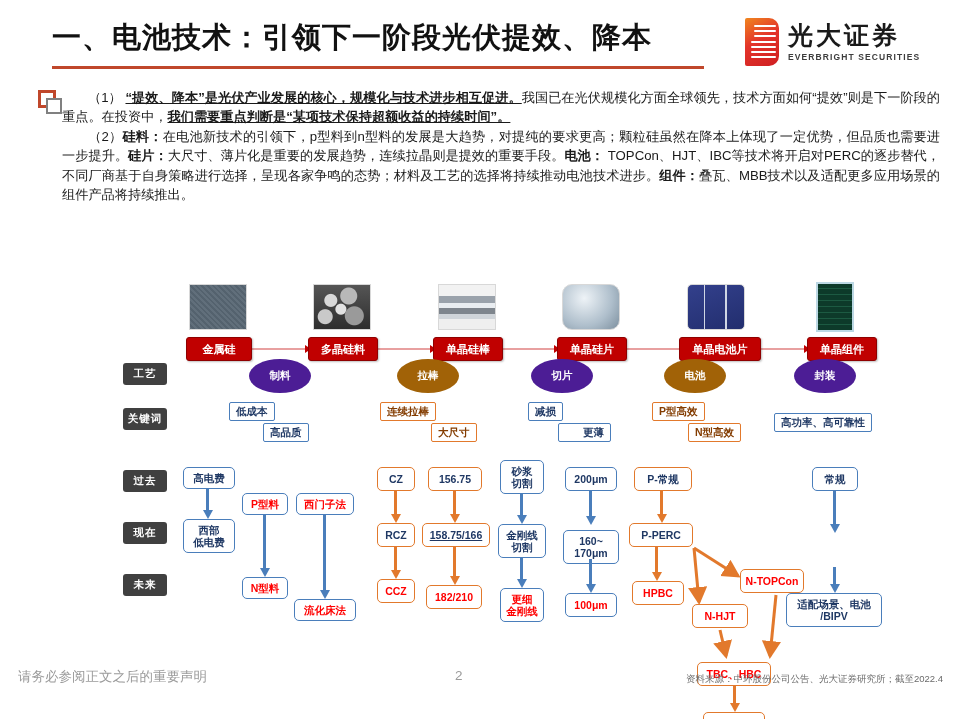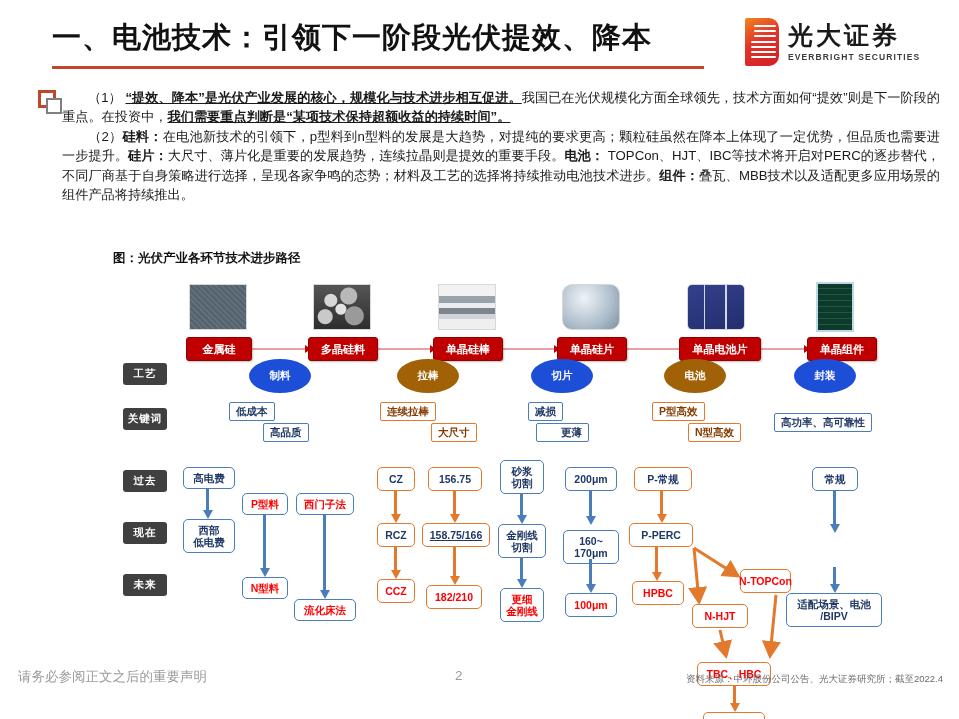--- a/index.html
+++ b/index.html
@@ -86,21 +86,21 @@
 
   .rowlabel{
     position:absolute;width:44px;height:22px;background:#404040;border-radius:3px;
     color:#fff;font-size:10.5px;font-weight:bold;display:flex;align-items:center;justify-content:center;
     letter-spacing:1px;
   }
   .ellipse{
     position:absolute;width:62px;height:34px;border-radius:50%;
     color:#fff;font-size:10.5px;font-weight:bold;display:flex;align-items:center;justify-content:center;
   }
-  .el-blue{background:#1d4ed8;}
+  .el-blue{background:#4c1d95;}
   .el-orange{background:#a16207;}
 
   .kw{
     position:absolute;background:#fff;border:1px solid #4a7ebb;border-radius:2px;
     font-size:10.5px;font-weight:bold;color:#1f3864;
     padding:2px 6px;white-space:nowrap;line-height:13px;
   }
   .kw.o{border-color:#e2792c;color:#833c00;}
 
   
@@ -157,21 +157,20 @@
 
   <div class="para p1">
     <span class="indent"></span><span>（1）</span>
     <span class="bu">“提效、降本”是光伏产业发展的核心，规模化与技术进步相互促进。</span><span>我国已在光伏规模化方面全球领先，技术方面如何“提效”则是下一阶段的重点。在投资中，</span><span class="bu">我们需要重点判断是“某项技术保持超额收益的持续时间”。</span>
   </div>
 
   <div class="para p2">
     <span class="indent"></span><span>（2）</span><span class="b">硅料：</span><span>在电池新技术的引领下，p型料到n型料的发展是大趋势，对提纯的要求更高；颗粒硅虽然在降本上体现了一定优势，但品质也需要进一步提升。</span><span class="b">硅片：</span><span>大尺寸、薄片化是重要的发展趋势，连续拉晶则是提效的重要手段。</span><span class="b">电池：</span><span> TOPCon、HJT、IBC等技术将开启对PERC的逐步替代，不同厂商基于自身策略进行选择，呈现各家争鸣的态势；材料及工艺的选择将持续推动电池技术进步。</span><span class="b">组件：</span><span>叠瓦、MBB技术以及适配更多应用场景的组件产品将持续推出。</span>
   </div>
 
-  <div class="fig-title">图：光伏产业各环节技术进步路径</div>
 
   <div class="fig">
 
     <div class="photo ph-metal" style="left:189px;top:16px;"></div>
     <div class="photo ph-poly" style="left:313px;top:16px;"></div>
     <div class="photo ph-rod" style="left:438px;top:16px;"></div>
     <div class="photo ph-wafer" style="left:562px;top:16px;"></div>
     <div class="photo ph-cell" style="left:687px;top:16px;"></div>
     <div class="photo ph-mod" style="left:816px;top:14px;width:38px;height:50px;"></div>
 
@@ -198,21 +197,21 @@
     <div class="ellipse el-orange" style="left:397px;top:91px;">拉棒</div>
     <div class="ellipse el-blue" style="left:531px;top:91px;">切片</div>
     <div class="ellipse el-orange" style="left:664px;top:91px;">电池</div>
     <div class="ellipse el-blue" style="left:794px;top:91px;">封装</div>
 
     <div class="kw" style="left:229px;top:134px;">低成本</div>
     <div class="kw" style="left:263px;top:155px;">高品质</div>
     <div class="kw o" style="left:380px;top:134px;">连续拉棒</div>
     <div class="kw o" style="left:431px;top:155px;">大尺寸</div>
     <div class="kw" style="left:528px;top:134px;">减损</div>
-    <div class="kw" style="left:536px;top:155px;padding-left:24px;">更薄</div>
+    <div class="kw" style="left:558px;top:155px;padding-left:24px;">更薄</div>
     <div class="kw o" style="left:652px;top:134px;">P型高效</div>
     <div class="kw o" style="left:688px;top:155px;">N型高效</div>
     <div class="kw" style="left:774px;top:145px;">高功率、高可靠性</div>
 
     <div class="node" style="left:183px;top:199px;width:52px;height:22px;">高电费</div>
     <div class="vline" style="left:206px;top:221px;height:22px;"></div>
     <div class="node" style="left:183px;top:251px;width:52px;height:34px;">
         <span>西部<br>低电费</span>
       </div>
 
@@ -265,21 +264,21 @@
     <svg style="position:absolute;left:620px;top:250px;width:180px;height:130px;overflow:visible;">
       <defs>
         <marker id="ar" markerWidth="7" markerHeight="7" refX="5" refY="3.2" orient="auto">
           <path d="M0,0 L6,3.2 L0,6.4 z" fill="#e2792c"></path>
         </marker>
       </defs>
       <path d="M74,30 L118,58" stroke="#e2792c" stroke-width="3" fill="none" marker-end="url(#ar)"></path>
       <path d="M74,30 L79,84" stroke="#e2792c" stroke-width="3" fill="none" marker-end="url(#ar)"></path>
     </svg>
 
-    <div class="node o red" style="left:740px;top:301px;width:51px;height:24px;">N-TOPCon</div>
+    <div class="node o red" style="left:740px;top:301px;width:64px;height:24px;">N-TOPCon</div>
     <div class="node o red" style="left:692px;top:336px;width:56px;height:24px;">N-HJT</div>
 
     <svg style="position:absolute;left:620px;top:320px;width:200px;height:110px;overflow:visible;">
       <path d="M100,42 L106,68" stroke="#e2792c" stroke-width="3" fill="none" marker-end="url(#ar)"></path>
       <path d="M156,7 L150,68" stroke="#e2792c" stroke-width="3" fill="none" marker-end="url(#ar)"></path>
     </svg>
 
     <div class="node o red" style="left:697px;top:394px;width:74px;height:24px;">TBC、HBC</div>
     <div class="vline o" style="left:733px;top:418px;height:18px;"></div>
     <div class="node o red" style="left:703px;top:444px;width:62px;height:24px;">叠层电池</div>

